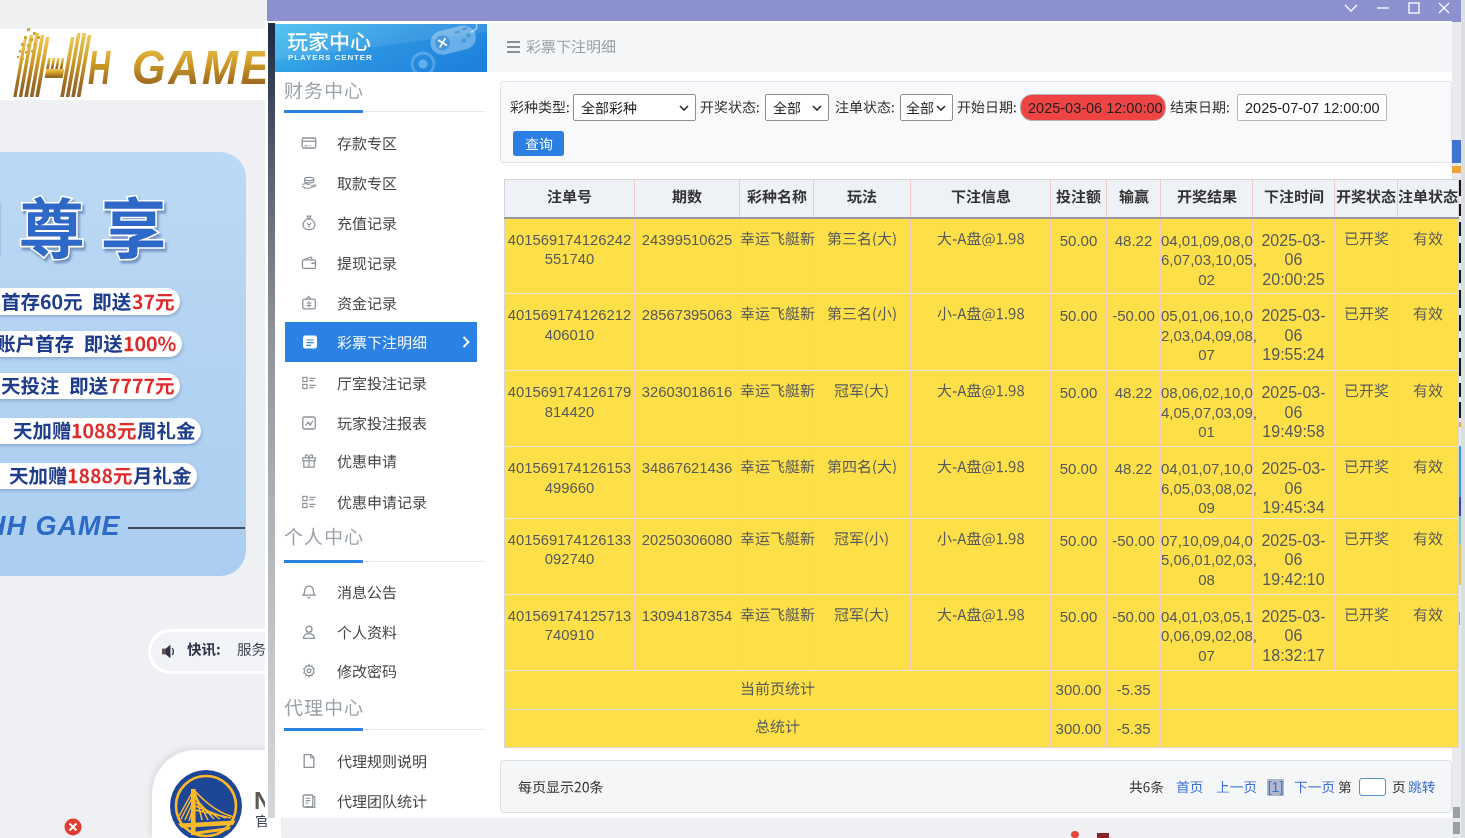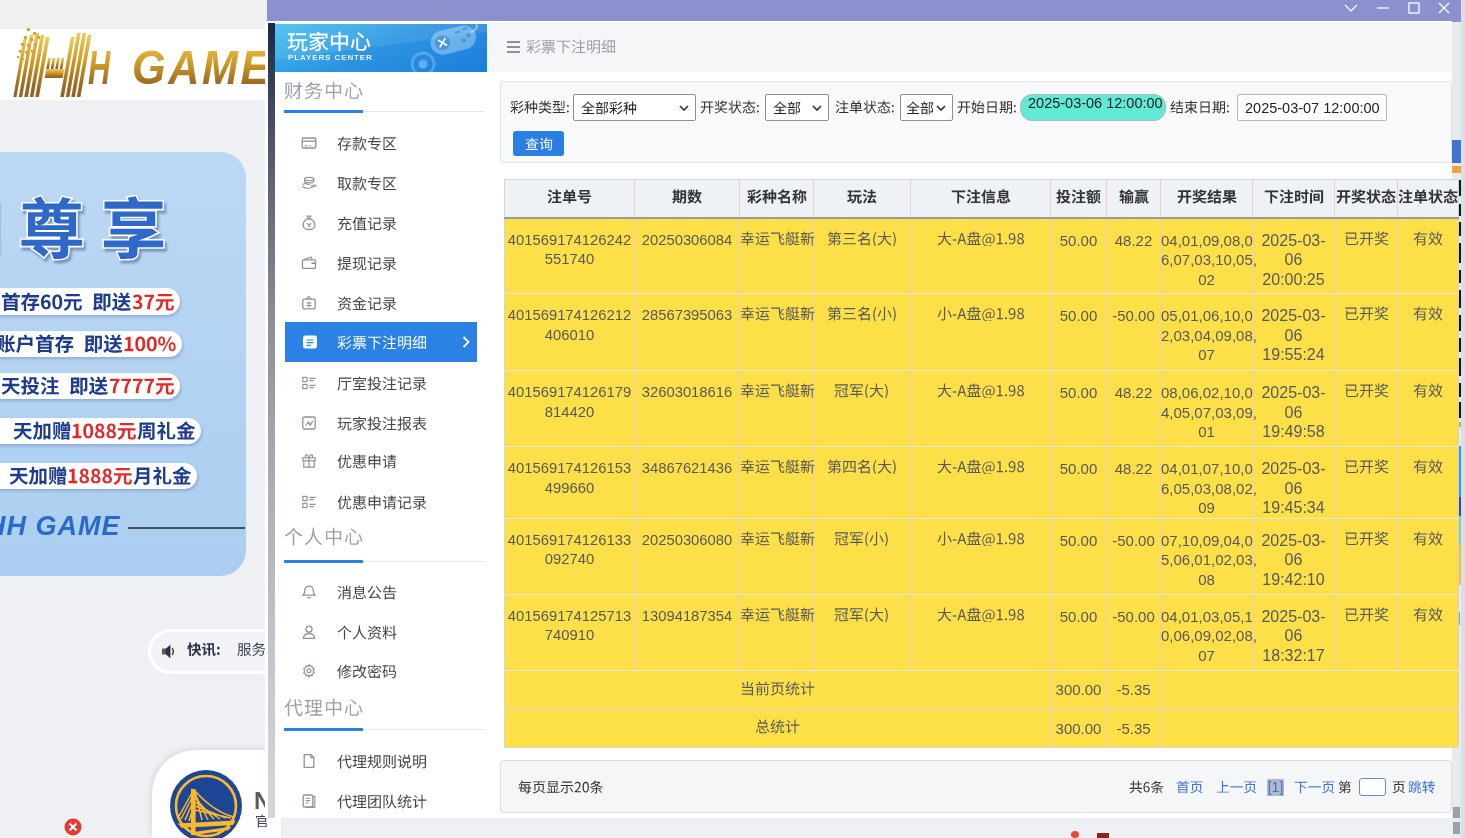--- a/index.html
+++ b/index.html
@@ -627,32 +627,32 @@
       <path d="M1 1l4 4 4-4"></path>
     </svg>
   </div>
 <div class="a" style="left:957px;top:100px"><svg class="z " style="width:59.9px;height:14.0px;" viewBox="0 -88 428 100" fill="#333">
       <use href="#r5f00" x="0"></use>
       <use href="#r59cb" x="100"></use>
       <use href="#r65e5" x="200"></use>
       <use href="#r671f" x="300"></use>
       <use href="#r003a" x="400"></use>
     </svg></div>
-<div class="a" style="left:1020px;top:94px;width:146px;height:27px;background:#5eead4;border:1px solid #b6b6b6;border-radius:12px;display:flex;align-items:flex-start">
+<div class="a" style="left:1020px;top:94px;width:146px;height:27px;background:#ef4444;border:1px solid #b6b6b6;border-radius:12px;display:flex;align-items:center">
     <span style="margin-left:7px;font-size:14.5px;color:#222;white-space:nowrap">2025-03-06 12:00:00</span>
   </div>
 <div class="a" style="left:1170px;top:100px"><svg class="z " style="width:59.9px;height:14.0px;" viewBox="0 -88 428 100" fill="#333">
       <use href="#r7ed3" x="0"></use>
       <use href="#r675f" x="100"></use>
       <use href="#r65e5" x="200"></use>
       <use href="#r671f" x="300"></use>
       <use href="#r003a" x="400"></use>
     </svg></div>
 <div class="a" style="left:1237px;top:94px;width:150px;height:27px;background:#fff;border:1px solid #b6b6b6;border-radius:2px;display:flex;align-items:center">
-    <span style="margin-left:7px;font-size:14.5px;color:#222;white-space:nowrap">2025-03-07 12:00:00</span>
+    <span style="margin-left:7px;font-size:14.5px;color:#222;white-space:nowrap">2025-07-07 12:00:00</span>
   </div>
 <div class="a" style="left:513px;top:131px;width:51px;height:25px;background:#2b7fe3;border-radius:3px;display:flex;align-items:center;justify-content:center">
     <svg class="z " style="width:28.0px;height:14.0px;" viewBox="0 -88 200 100" fill="#fff">
       <use href="#r67e5" x="0"></use>
       <use href="#r8be2" x="100"></use>
     </svg>
   </div>
 <table style="position:absolute;left:504px;top:179px;width:954px;border-collapse:collapse;table-layout:fixed;background:#fde047">
     <colgroup>
       <col style="width:130px">
@@ -723,21 +723,21 @@
           </svg></td>
         <td class="th"><svg class="z " style="width:60.0px;height:15.0px;" viewBox="0 -88 400 100" fill="#333">
             <use href="#b6ce8" x="0"></use>
             <use href="#b5355" x="100"></use>
             <use href="#b72b6" x="200"></use>
             <use href="#b6001" x="300"></use>
           </svg></td>
       </tr>
       <tr style="height:76px">
         <td class="td n1">401569174126242<br>551740</td>
-        <td class="td n1">20250306084</td>
+        <td class="td n1">24399510625</td>
         <td class="td"><svg class="z " style="width:75.0px;height:15.0px;" viewBox="0 -88 500 100" fill="#57595d">
             <use href="#r5e78" x="0"></use>
             <use href="#r8fd0" x="100"></use>
             <use href="#r98de" x="200"></use>
             <use href="#r8247" x="300"></use>
             <use href="#r65b0" x="400"></use>
           </svg></td>
         <td class="td"><svg class="z " style="width:70.1px;height:15.0px;" viewBox="0 -88 468 100" fill="#57595d">
             <use href="#r7b2c" x="0"></use>
             <use href="#r4e09" x="100"></use>

